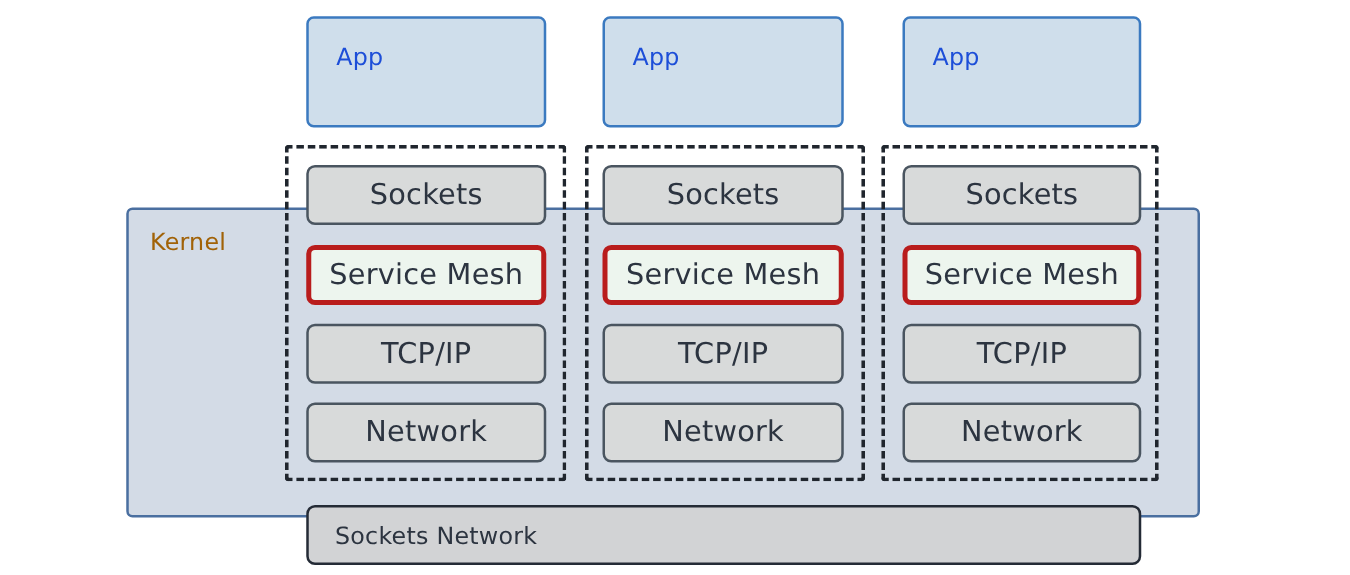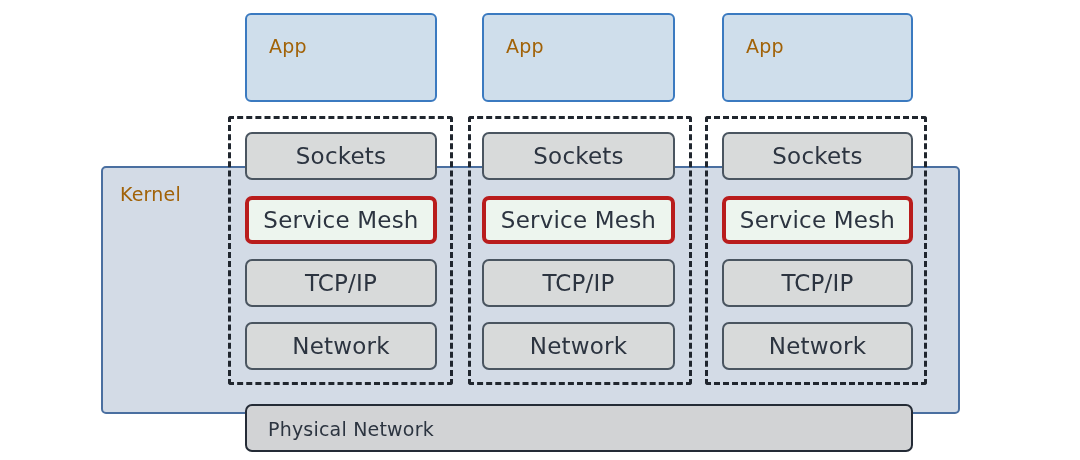--- a/index.html
+++ b/index.html
@@ -53,21 +53,21 @@
     border: 2px solid #3b7ac0;
     border-radius: 6px;
     box-sizing: border-box;
     z-index: 3;
   }
   .app-box .app-label {
     position: absolute;
     left: 22px;
     top: 20px;
     font-size: 19px;
-    color: #a16207;
+    color: #1d4ed8;
     letter-spacing: 0.2px;
   }
 
   
   .dashed-box {
     position: absolute;
     top: 116px;
     height: 269px;
     border: 3px dashed #20262e;
     border-radius: 3px;
@@ -179,16 +179,16 @@
     <span class="layer-label">Service Mesh</span>
   </div>
   <div class="layer gray" style="left:722px; width:191px; top:259px;">
     <span class="layer-label">TCP/IP</span>
   </div>
   <div class="layer gray" style="left:722px; width:191px; top:322px;">
     <span class="layer-label">Network</span>
   </div>
 
   <div class="physical-bar">
-    <span class="physical-label">Physical Network</span>
+    <span class="physical-label">Sockets Network</span>
   </div>
 
 </div>
 
 </body></html>

